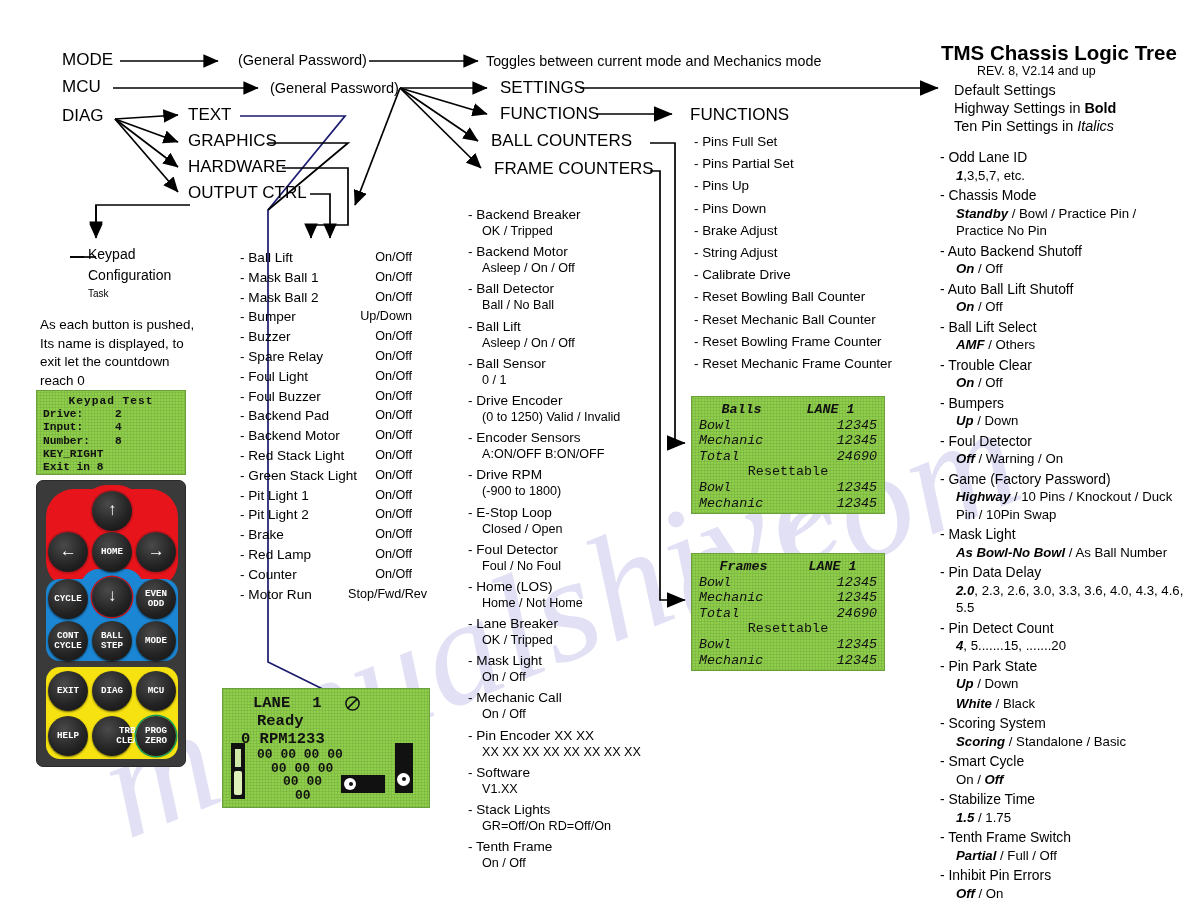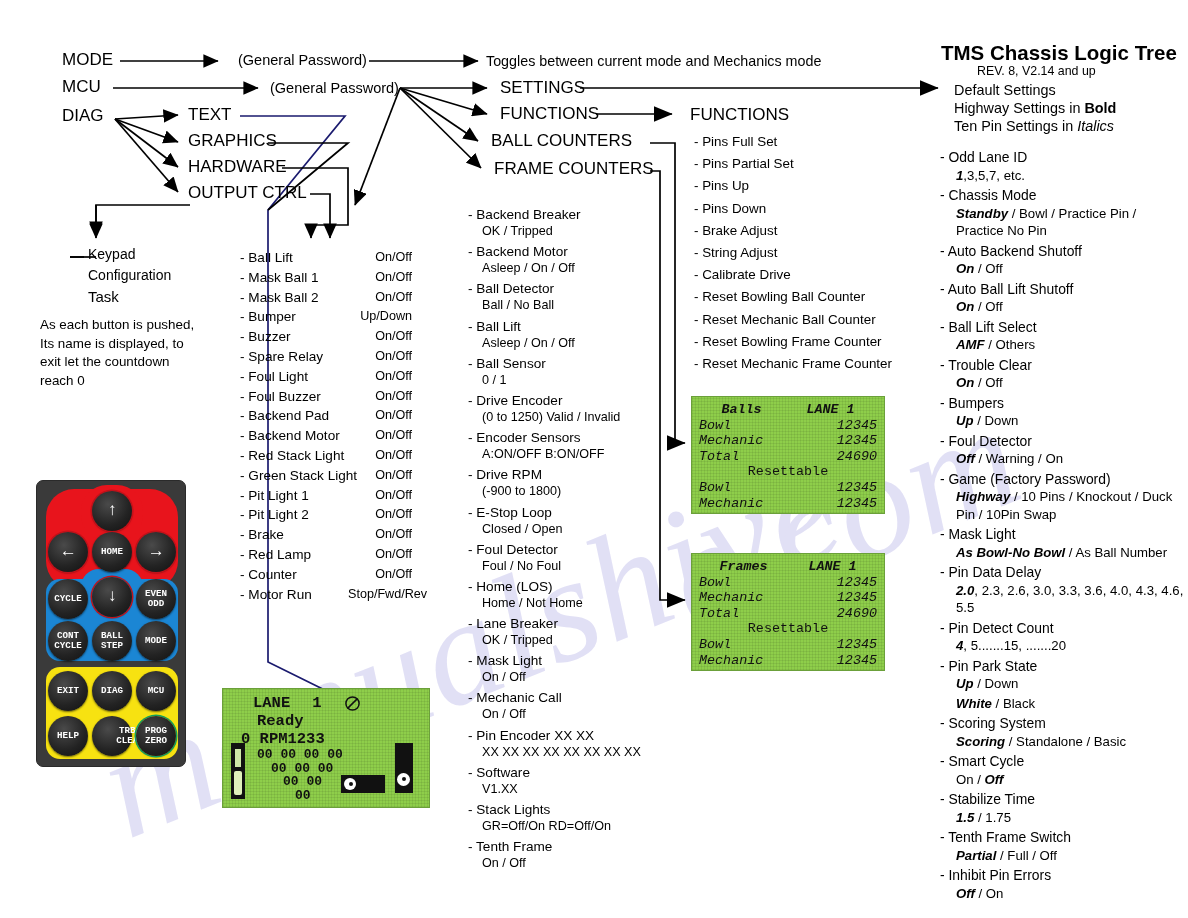--- a/index.html
+++ b/index.html
@@ -187,24 +187,41 @@
   <div class="node lvl1" style="left:188px; top:157px;">HARDWARE</div>
   <div class="node lvl1" style="left:188px; top:183px;">OUTPUT CTRL</div>
 
   <div class="node lvl1" style="left:500px; top:78px;">SETTINGS</div>
   <div class="node lvl1" style="left:500px; top:104px;">FUNCTIONS</div>
   <div class="node lvl1" style="left:491px; top:131px;">BALL COUNTERS</div>
   <div class="node lvl1" style="left:494px; top:159px;">FRAME  COUNTERS</div>
 
   <div class="node" style="left:88px; top:246px; font-size:14px;">Keypad</div>
   <div class="node" style="left:88px; top:267px; font-size:14px;">Configuration</div>
-  <div class="node" style="left:88px; top:288px; font-size:15px;">Task</div>
+  <div class="node" style="left:88px; top:288px; font-size:10px;">Task</div>
 
   <div class="helptext" style="left:40px; top:316px;">As each button is pushed, Its name is displayed, to exit let the countdown reach 0</div>
 
+  <div class="lcd kt" style="left:36px; top:390px; width:150px; height:85px;">
+    <div class="ctr" style="letter-spacing:1px;">Keypad Test</div>
+    <div class="rw">
+        <span class="k">Drive:</span>
+        <span>2</span>
+      </div>
+    <div class="rw">
+        <span class="k">Input:</span>
+        <span>4</span>
+      </div>
+    <div class="rw">
+        <span class="k">Number:</span>
+        <span>8</span>
+      </div>
+    <div>KEY_RIGHT</div>
+    <div>Exit in 8</div>
+  </div>
 
   <div id="keypad" style="left:36px; top:480px; width:150px; height:287px;">
     <div class="kpzone kz-red" style="left:9px; top:8px;   width:132px; height:100px; border-radius:28px;"></div>
     <div class="kpzone" style="left:44px; top:4px; width:62px; height:56px; background:#e8141c; border-radius:26px;"></div>
     <div class="kpzone kz-blue" style="left:9px; top:98px;  width:132px; height:82px;  border-radius:14px;"></div>
     <div class="kpzone" style="left:44px; top:88px; width:62px; height:40px; background:#1b86d4; border-radius:18px;"></div>
     <div class="kpzone kz-yel" style="left:9px; top:186px; width:132px; height:92px;  border-radius:14px;"></div>
 
     <div class="kbtn sz arrow ring-red" style="left:55px; top:10px;">
         <span>↑</span>

